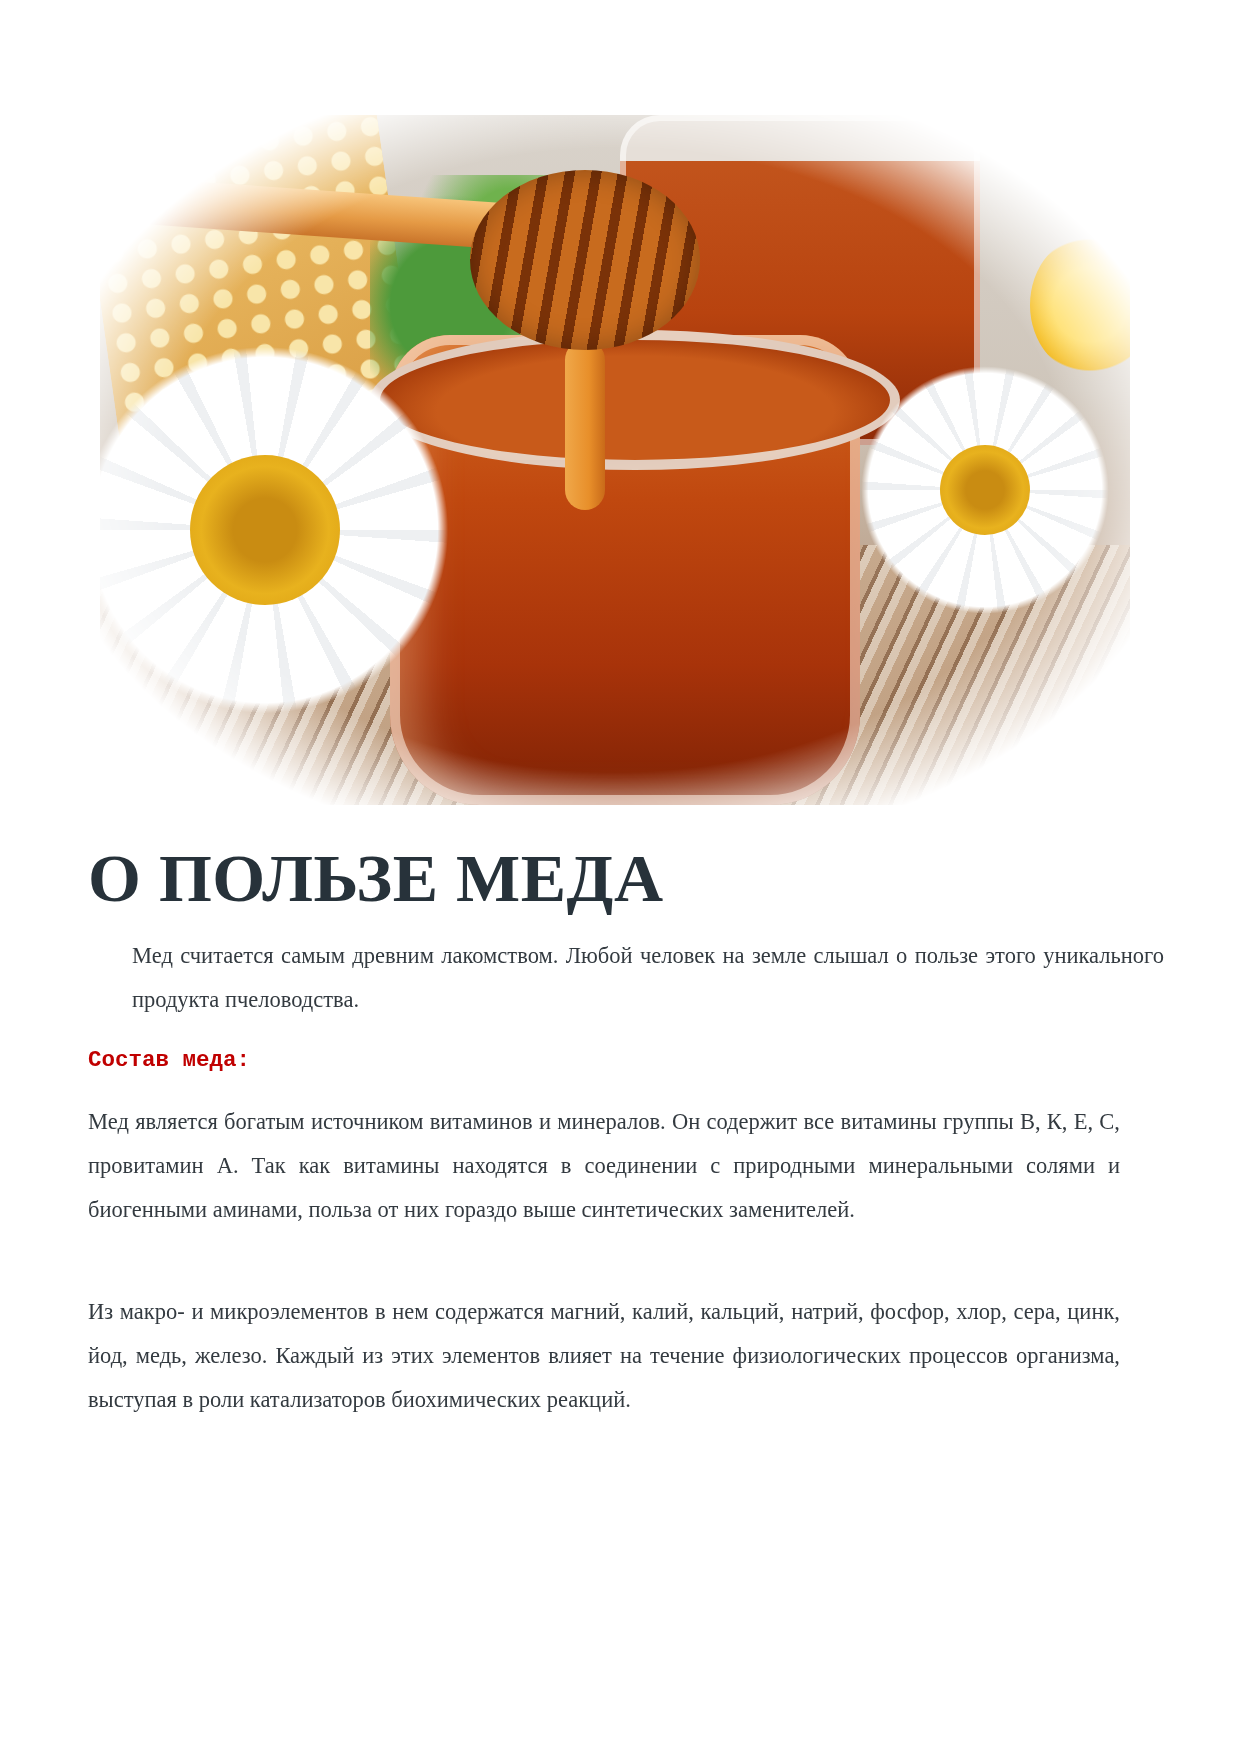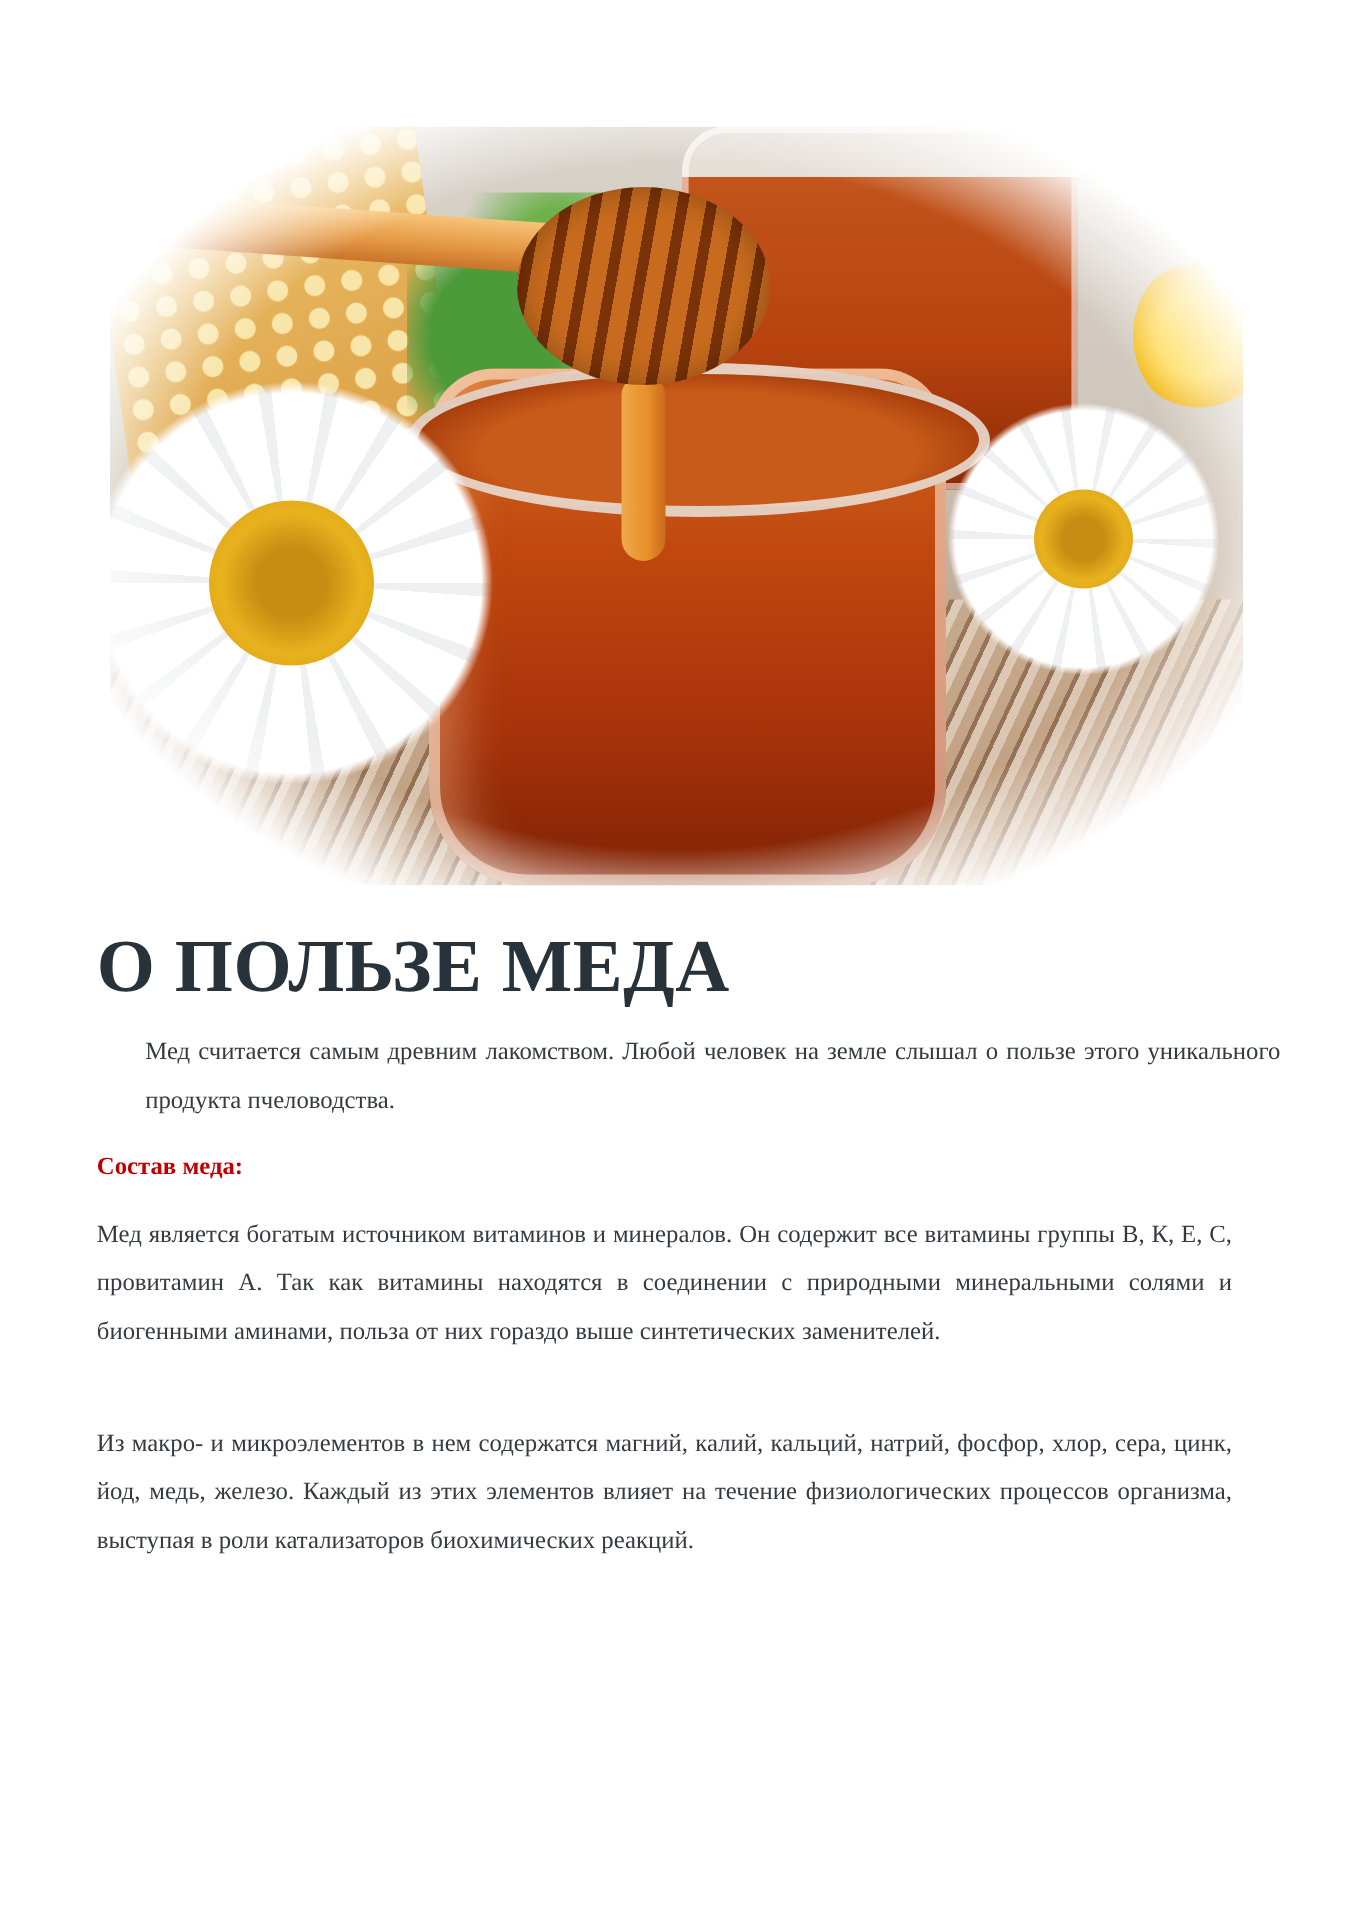--- a/index.html
+++ b/index.html
@@ -86,21 +86,21 @@
       font-size: 68px; line-height: 80px; color: #27323a; letter-spacing: 0.5px;
       white-space: nowrap;
     }
     .body-text {
       position: absolute; left: 88px; width: 1032px; margin: 0;
       font-family: "Liberation Serif", serif; font-size: 22.5px; line-height: 44px;
       color: #333a40; text-align: justify;
     }
     .section-heading {
       position: absolute; left: 88px; margin: 0;
-      font-family: Liberation Serif, serif; font-weight: bold;
+      font-family: Liberation Mono, monospace; font-weight: bold;
       font-size: 22.5px; line-height: 44px;
     }
     .p1 { top: 934px; margin-left: 44px; }
     .h1 { top: 1038px; }
     .p2 { top: 1100px; }
     .p3 { top: 1290px; }
     .p4 { top: 1480px; }
     .p5 { top: 1582px; }
   </style>
 </head>

